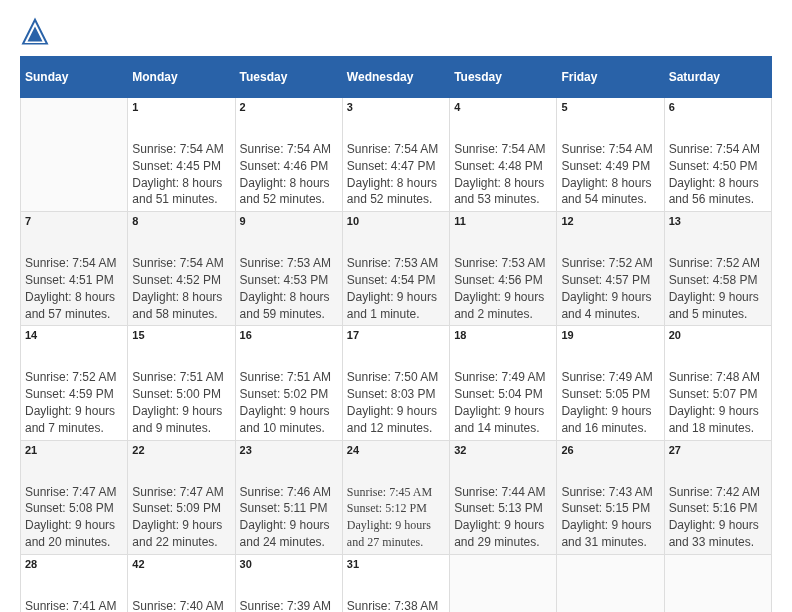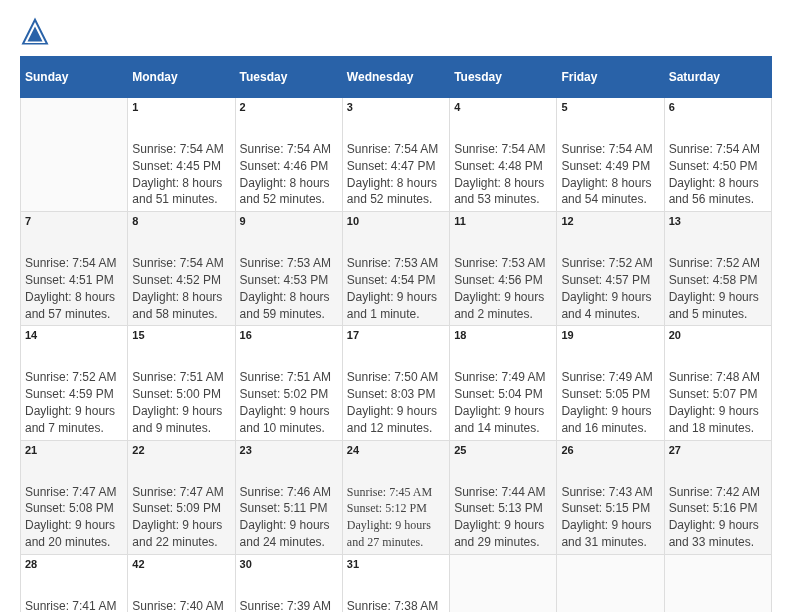--- a/index.html
+++ b/index.html
@@ -299,21 +299,21 @@
 and 24 minutes.</div>
           </td>
           <td>
             <span class="day-number">24</span>
             <div class="day-info" style="white-space: pre-line; font-family: Liberation Serif, serif;">Sunrise: 7:45 AM
 Sunset: 5:12 PM
 Daylight: 9 hours
 and 27 minutes.</div>
           </td>
           <td>
-            <span class="day-number">25</span>
+            <span class="day-number">32</span>
             <div class="day-info" style="white-space: pre-line;">Sunrise: 7:44 AM
 Sunset: 5:13 PM
 Daylight: 9 hours
 and 29 minutes.</div>
           </td>
           <td>
             <span class="day-number">26</span>
             <div class="day-info" style="white-space: pre-line;">Sunrise: 7:43 AM
 Sunset: 5:15 PM
 Daylight: 9 hours

